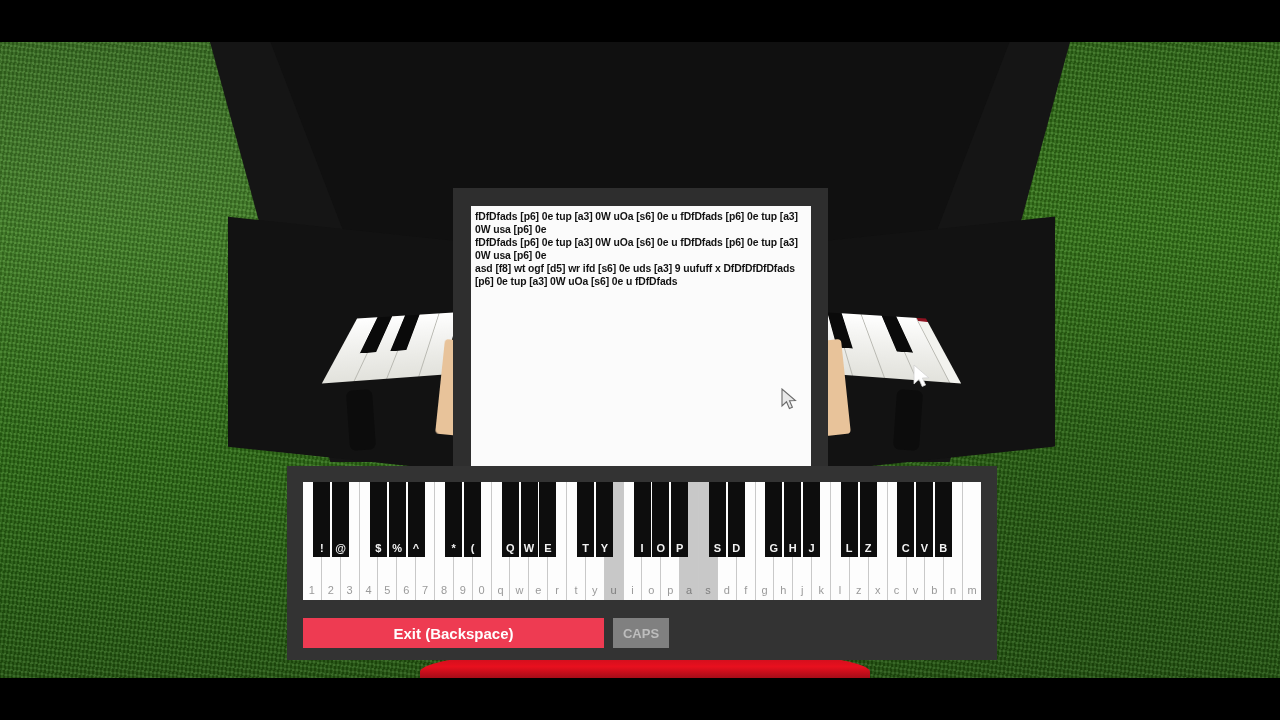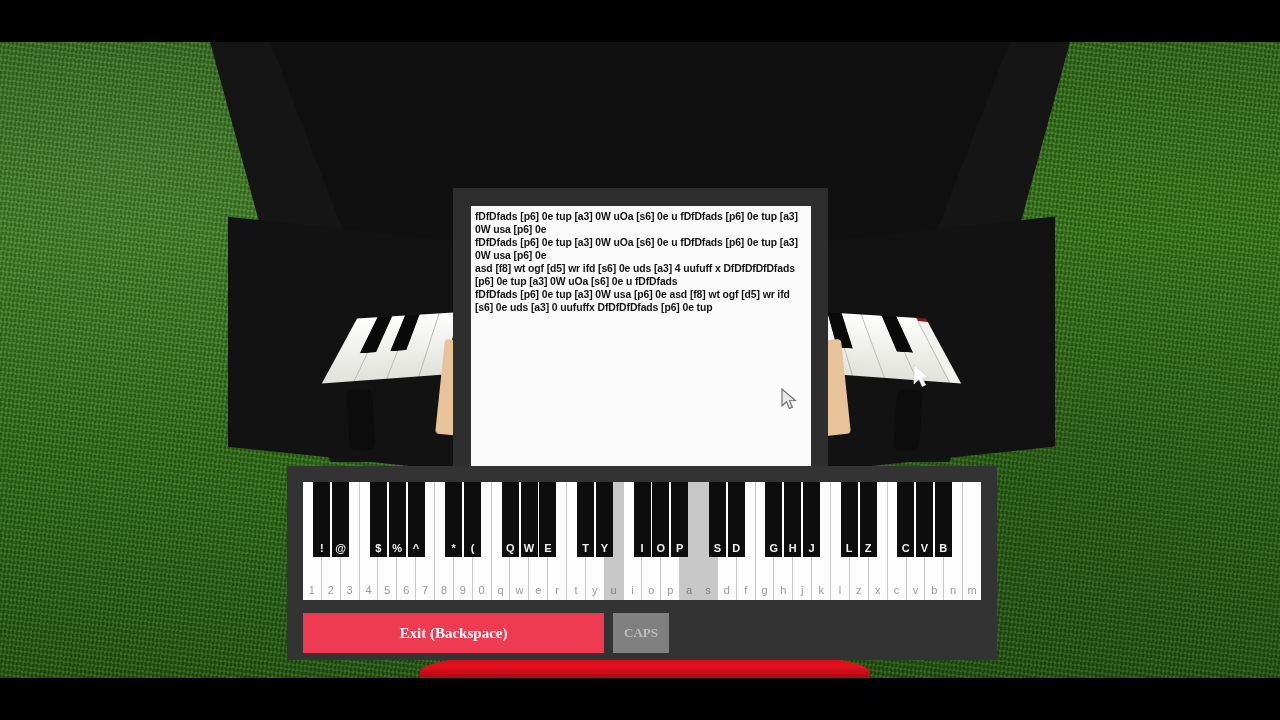--- a/index.html
+++ b/index.html
@@ -240,25 +240,25 @@
   
   #overlay-buttons {
     position: absolute;
     left: 16px; bottom: 12px;
     width: 678px; height: 30px;
     display: flex;
     align-items: center;
     gap: 9px;
   }
   .ov-btn {
-    height: 40px;
+    height: 30px;
     display: flex;
     align-items: center;
     justify-content: center;
-    font-family: Liberation Serif, serif;
+    font-family: Liberation Sans, sans-serif;
     font-size: 15px;
     font-weight: 700;
     color: #ffffff;
     border: none;
     cursor: pointer;
     box-sizing: border-box;
   }
   #exit-button   { width: 301px; background: #ee3b52; }
   #caps-button   { width: 56px;  background: #808080; color: #bdbdbd; font-size: 13px; }
   #sheets-button { width: 282px; background: #66e04a; }
@@ -319,22 +319,21 @@
   </div>
 
   <div class="avatar-arm arm-a"></div>
   <div class="avatar-arm arm-b"></div>
   <div class="avatar-shirt"></div>
 
   <div id="sheets-panel">
     <div id="sheets-text-area">
       <div class="sheet-line">fDfDfads [p6] 0e tup [a3] 0W uOa [s6] 0e u fDfDfads [p6] 0e tup [a3] 0W usa [p6] 0e</div>
       <div class="sheet-line">fDfDfads [p6] 0e tup [a3] 0W uOa [s6] 0e u fDfDfads [p6] 0e tup [a3] 0W usa [p6] 0e</div>
-      <div class="sheet-line">asd [f8] wt ogf [d5] wr ifd [s6] 0e uds [a3] 4 uufuff x DfDfDfDfDfads [p6] 0e tup [a3] 0W uOa [s6] 0e u fDfDfads</div>
-      <div class="sheet-line">fDfDfads [p6] 0e tup [a3] 0W usa [p6] 0e asd [f8] wt ogf [d5] wr ifd [s6] 0e uds [a3] 0 uufuffx DfDfDfDfads [p6] 0e tup</div>
+      <div class="sheet-line">asd [f8] wt ogf [d5] wr ifd [s6] 0e uds [a3] 9 uufuff x DfDfDfDfDfads [p6] 0e tup [a3] 0W uOa [s6] 0e u fDfDfads</div>
     </div>
   </div>
 
   <div id="keyboard-overlay">
     <div id="piano-keys">
       <div id="white-keys">
           <div class="white-key">
             <span class="wk-label">1</span>
           </div>
           <div class="white-key">

